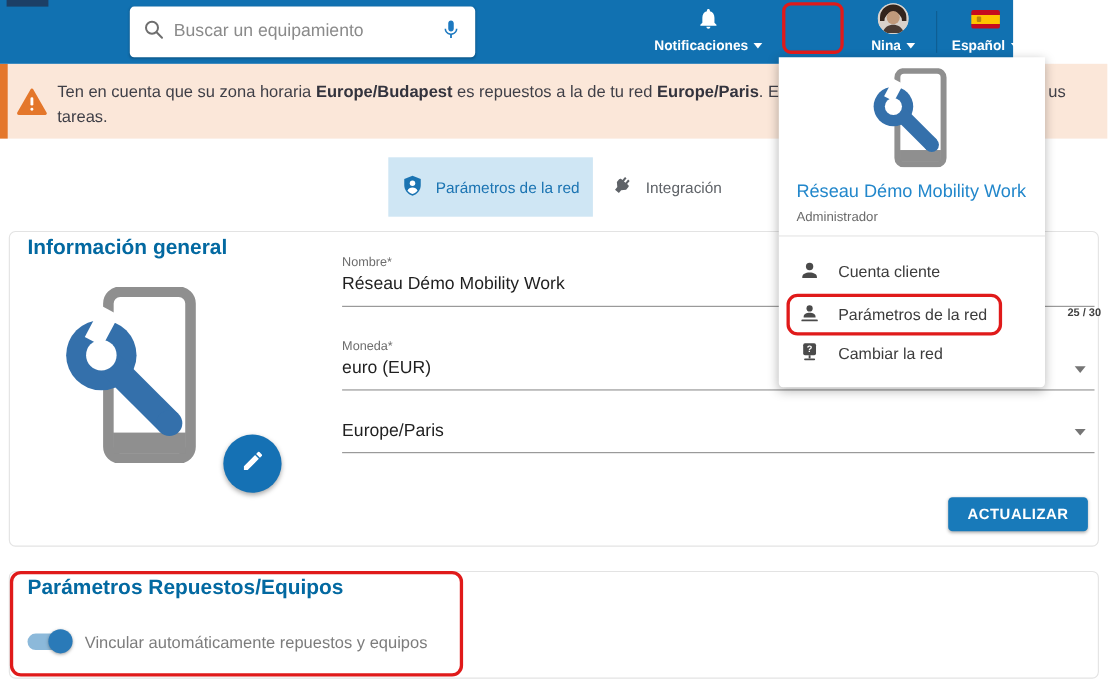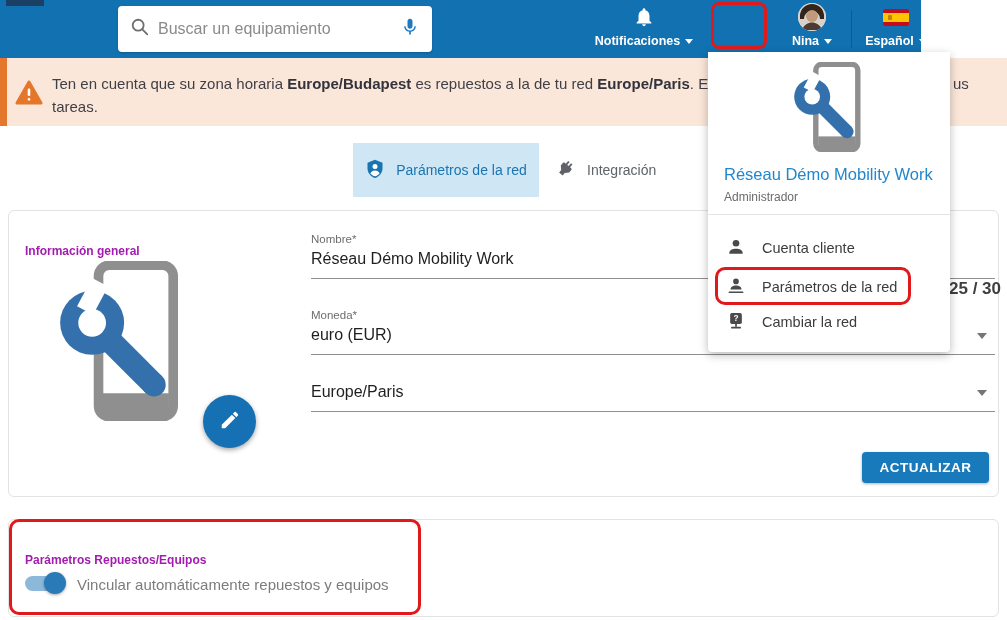--- a/index.html
+++ b/index.html
@@ -35,35 +35,35 @@
 
   
   .tab { position:absolute; top:143px; height:54px; display:flex; align-items:center; gap:11px; font-size:14px; cursor:pointer; }
   .tab-active { left:353px; width:186px; background:#cfe6f4; color:#1b74b2; justify-content:center; }
   .tab-inactive { left:548px; width:150px; color:#5f6368; padding-left:6px; }
 
   
   .card { position:absolute; left:8px; width:991px; background:#fff; border:1px solid #e3e3e3; border-radius:6px; }
   .card1 { top:210px; height:287px; }
   .card2 { top:519px; height:98px; }
-  .card-title { position:absolute; left:16px; top:33px; font-size:12px; font-weight:bold; color:#a21caf; }
+  .card-title { position:absolute; left:16px; top:4px; font-size:19px; font-weight:bold; color:#0369a1; }
 
   .logo-big { position:absolute; left:48px; top:50px; }
   .pencil-btn { position:absolute; left:194px; top:184px; width:53px; height:53px; border-radius:50%;
                 background:#1571b4; display:flex; align-items:center; justify-content:center;
                 box-shadow:0 2px 5px rgba(0,0,0,.35); cursor:pointer; }
 
   .field { position:absolute; left:302px; width:684px; }
   .f-label { font-size:11.5px; color:#6d6d6d; }
   .f-value { font-size:16px; color:#1f1f1f; padding:5px 0 10px; border-bottom:1px solid #8f8f8f; }
   .f-name { top:22px; } .f-currency { top:98px; } .f-tz { top:167px; }
   .select-arrow { position:absolute; right:8px; bottom:16px; width:0; height:0;
                   border-left:5px solid transparent; border-right:5px solid transparent; border-top:6px solid #757575; }
   .char-counter { position:absolute; left:302px; width:690px; top:68px; text-align:right;
-                  font-size:17px; font-weight:bold; color:#3f3f3f; }
+                  font-size:10px; font-weight:bold; color:#3f3f3f; }
   .update-btn { position:absolute; right:9px; top:241px; width:127px; height:31px; background:#187aba; color:#fff;
                 font-size:13.5px; font-weight:bold; letter-spacing:.5px; border:none; border-radius:4px;
                 box-shadow:0 1px 3px rgba(0,0,0,.3); cursor:pointer; font-family:"Liberation Sans", sans-serif; }
 
   
   .toggle-row { position:absolute; left:16px; top:56px; display:flex; align-items:flex-start; }
   .toggle { position:relative; width:38px; height:15px; background:#8cb9da; border-radius:8px; cursor:pointer; }
   .toggle-thumb { position:absolute; right:-3px; top:-4px; width:22px; height:22px; border-radius:50%;
                   background:#2a7ab8; box-shadow:0 1px 3px rgba(0,0,0,.35); }
   .toggle-label { margin-left:14px; font-size:15px; color:#7c7c7c; }

